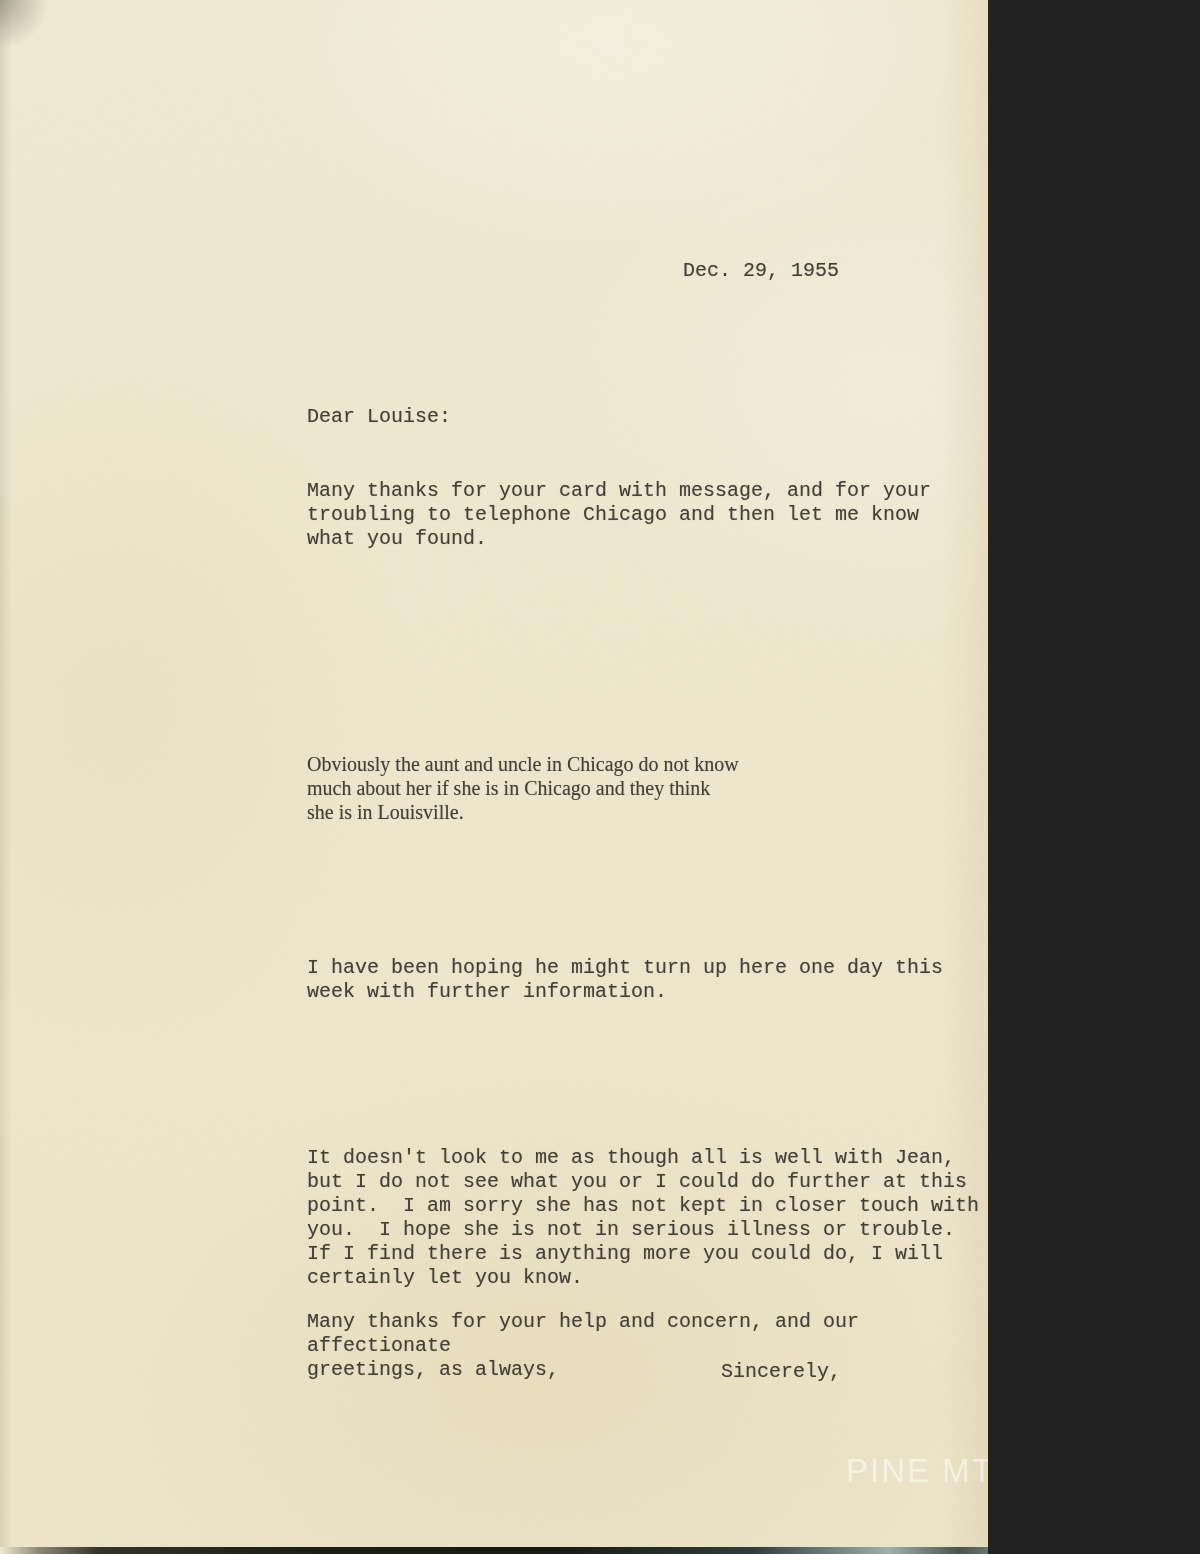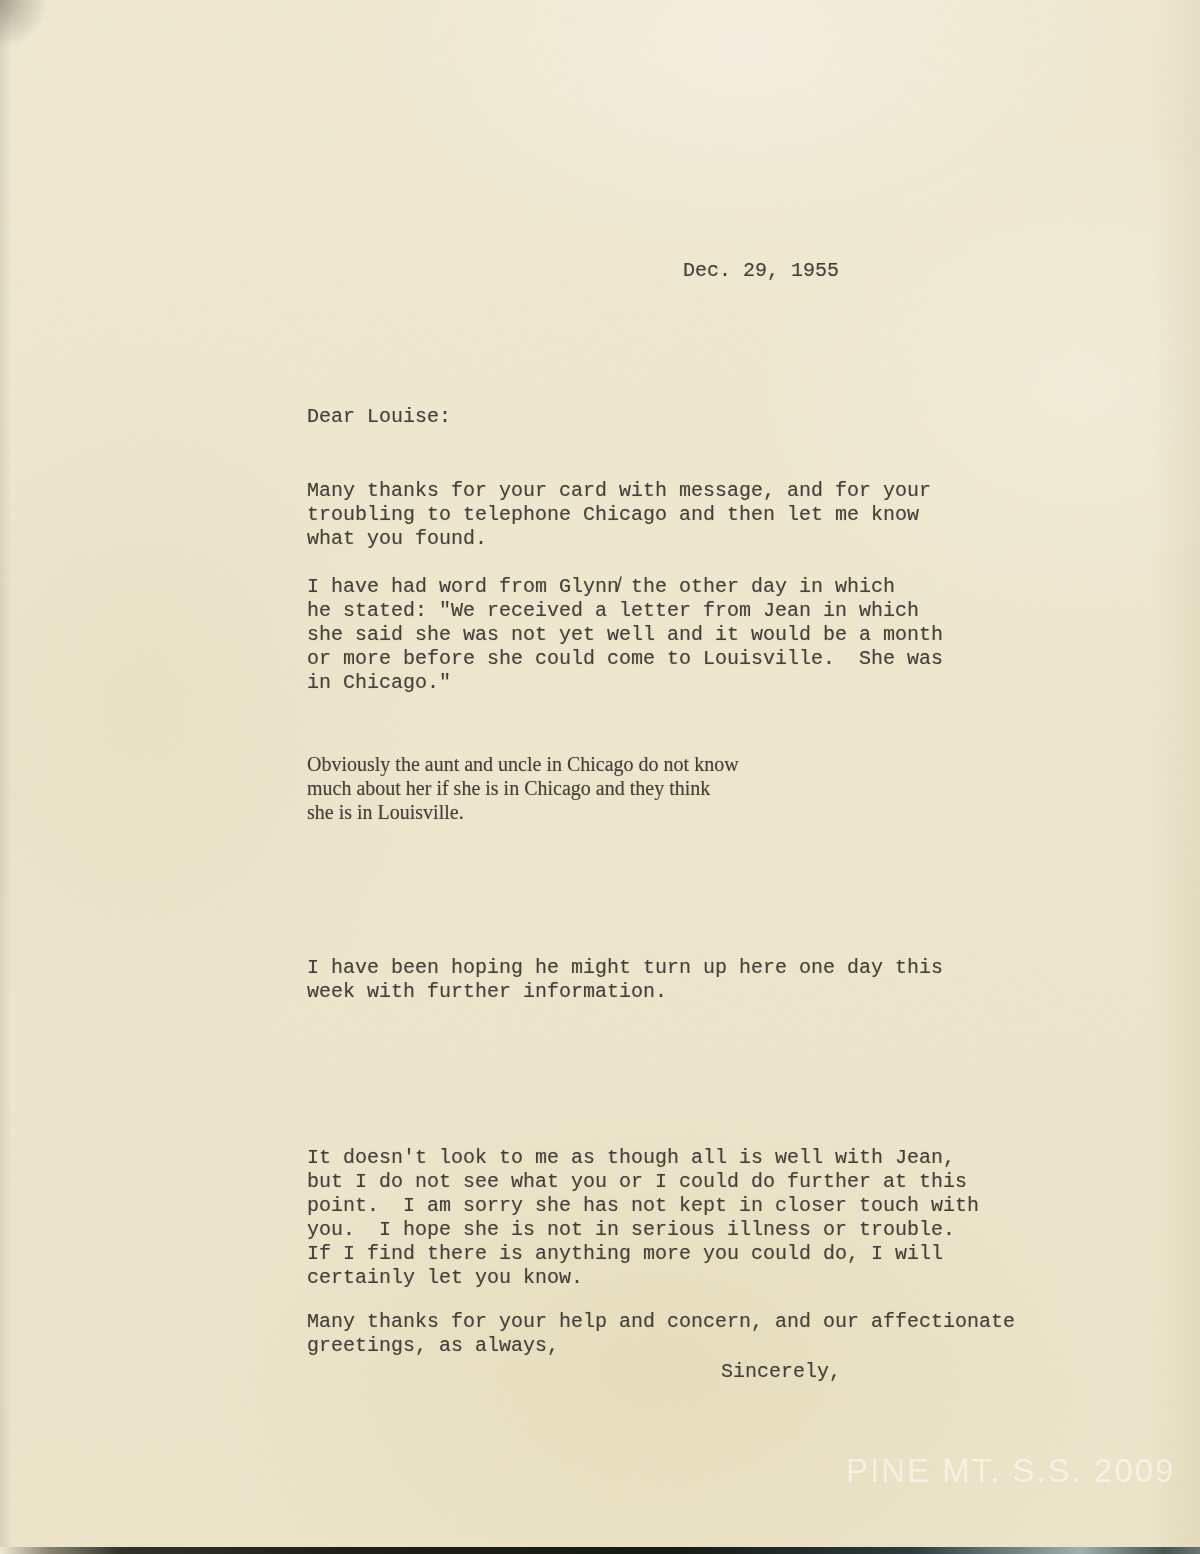--- a/index.html
+++ b/index.html
@@ -3,21 +3,21 @@
 <meta charset="utf-8">
 <title>Scanned Letter</title>
 <style>
   html, body {
     margin: 0;
     padding: 0;
     background: #222;
   }
   .page {
     position: relative;
-    width: 1200px;
+    width: 988px;
     height: 1554px;
     overflow: hidden;
     background:
       radial-gradient(70px 70px at 0px 0px, rgba(110,106,96,0.55), rgba(110,106,96,0) 70%),
       linear-gradient(to right, rgba(140,135,120,0.20) 0px, rgba(140,135,120,0) 12px),
       linear-gradient(to left, rgba(196,182,140,0.22) 0px, rgba(196,182,140,0) 48px),
       radial-gradient(520px 300px at 62% 3%, rgba(255,255,255,0.35), rgba(255,255,255,0) 70%),
       radial-gradient(420px 520px at 12% 45%, rgba(224,210,172,0.25), rgba(224,210,172,0) 70%),
       radial-gradient(640px 420px at 55% 88%, rgba(222,206,160,0.30), rgba(222,206,160,0) 70%),
       radial-gradient(500px 380px at 90% 25%, rgba(255,255,255,0.22), rgba(255,255,255,0) 70%),
@@ -83,25 +83,20 @@
   </svg>
 
   <div class="block date">Dec. 29, 1955</div>
 
 
   <div class="block salutation">Dear Louise:</div>
 
   <div class="block para p1">Many thanks for your card with message, and for your
 troubling to telephone Chicago and then let me know
 what you found.</div>
-  <div class="block para p2">I have had word from Glynn̸ the other day in which
-he stated: "We received a letter from Jean in which
-she said she was not yet well and it would be a month
-or more before she could come to Louisville.  She was
-in Chicago."</div>
   <div class="block para p3">Obviously the aunt and uncle in Chicago do not know
 much about her if she is in Chicago and they think
 she is in Louisville.</div>
   <div class="block para p5">I have been hoping he might turn up here one day this
 week with further information.</div>
   <div class="block para p7">It doesn't look to me as though all is well with Jean,
 but I do not see what you or I could do further at this
 point.  I am sorry she has not kept in closer touch with
 you.  I hope she is not in serious illness or trouble.
 If I find there is anything more you could do, I will

